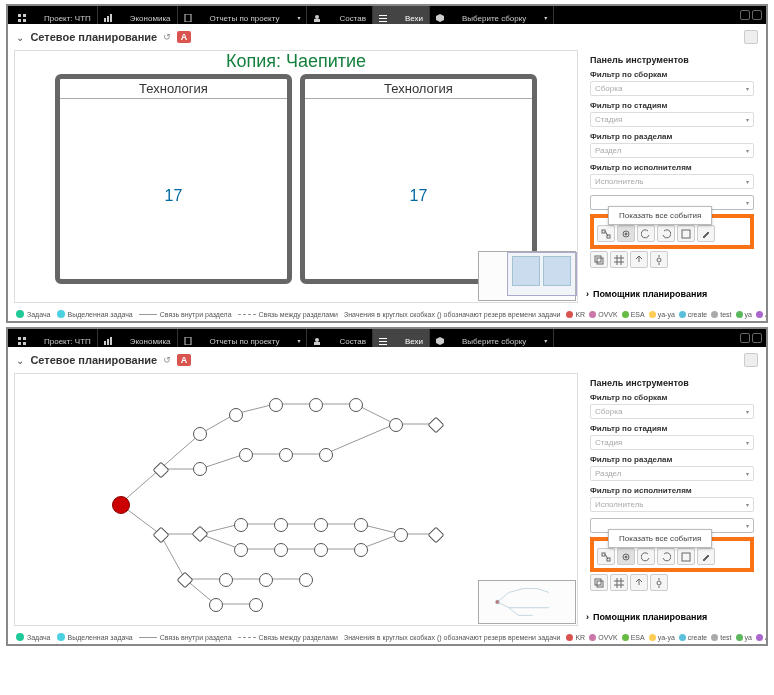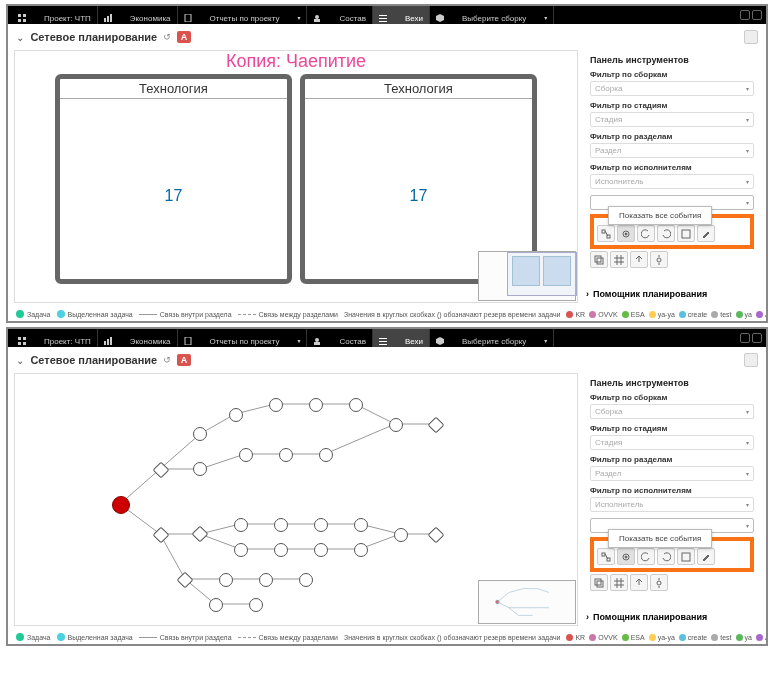--- a/index.html
+++ b/index.html
@@ -20,21 +20,21 @@
     .badge-loop { color: #888; font-size: 9px; }
     .badge-red { background: #d9534f; color: #fff; padding: 1px 4px; border-radius: 2px; font-size: 9px; font-weight: bold; }
     .title-spacer { flex: 1; }
     .extra-btn { width: 14px; height: 14px; background: #eee; border: 1px solid #ccc; border-radius: 2px; cursor: pointer; }
     
     .mainrow { display: flex; padding: 0 6px 4px 6px; gap: 6px; }
     .canvas { flex: 1; border: 1px solid #ddd; position: relative; min-height: 244px; background: #fff; overflow: hidden; }
     .sidebar { width: 176px; display: flex; flex-direction: column; gap: 12px; }
     
     
-    .big-title { text-align: center; font-size: 18px; color: #ec4899; padding: 2px 0 2px 0; margin-top: -2px; }
+    .big-title { text-align: center; font-size: 18px; color: #15803d; padding: 2px 0 2px 0; margin-top: -2px; }
     .diag-wrap { display: flex; gap: 8px; justify-content: center; padding: 0 40px; }
     .diag-box { border: 5px solid #666; background: #fff; width: 239px; height: 210px; border-radius: 6px; }
     .diag-label { text-align: center; font-size: 13px; color: #333; padding: 2px 0; border-bottom: 1px solid #aaa; }
     .diag-num { text-align: center; font-size: 16px; color: #0369a1; margin-top: 88px; }
     .mini-map { position: absolute; bottom: 1px; right: 1px; width: 98px; height: 50px; border: 1px solid #aaa; background: #fcfcfc; }
     .mini-map .mbox { position: absolute; background: #cde; border: 1px solid #9bc; width: 28px; height: 30px; top: 4px; }
     .mini-map .mbox.l { left: 33px; }
     .mini-map .mbox.r { left: 64px; }
     .mini-map .view { position: absolute; border: 1px solid #aac; background: rgba(200,220,240,.2); left: 28px; top: 0; width: 70px; height: 44px; }
     

